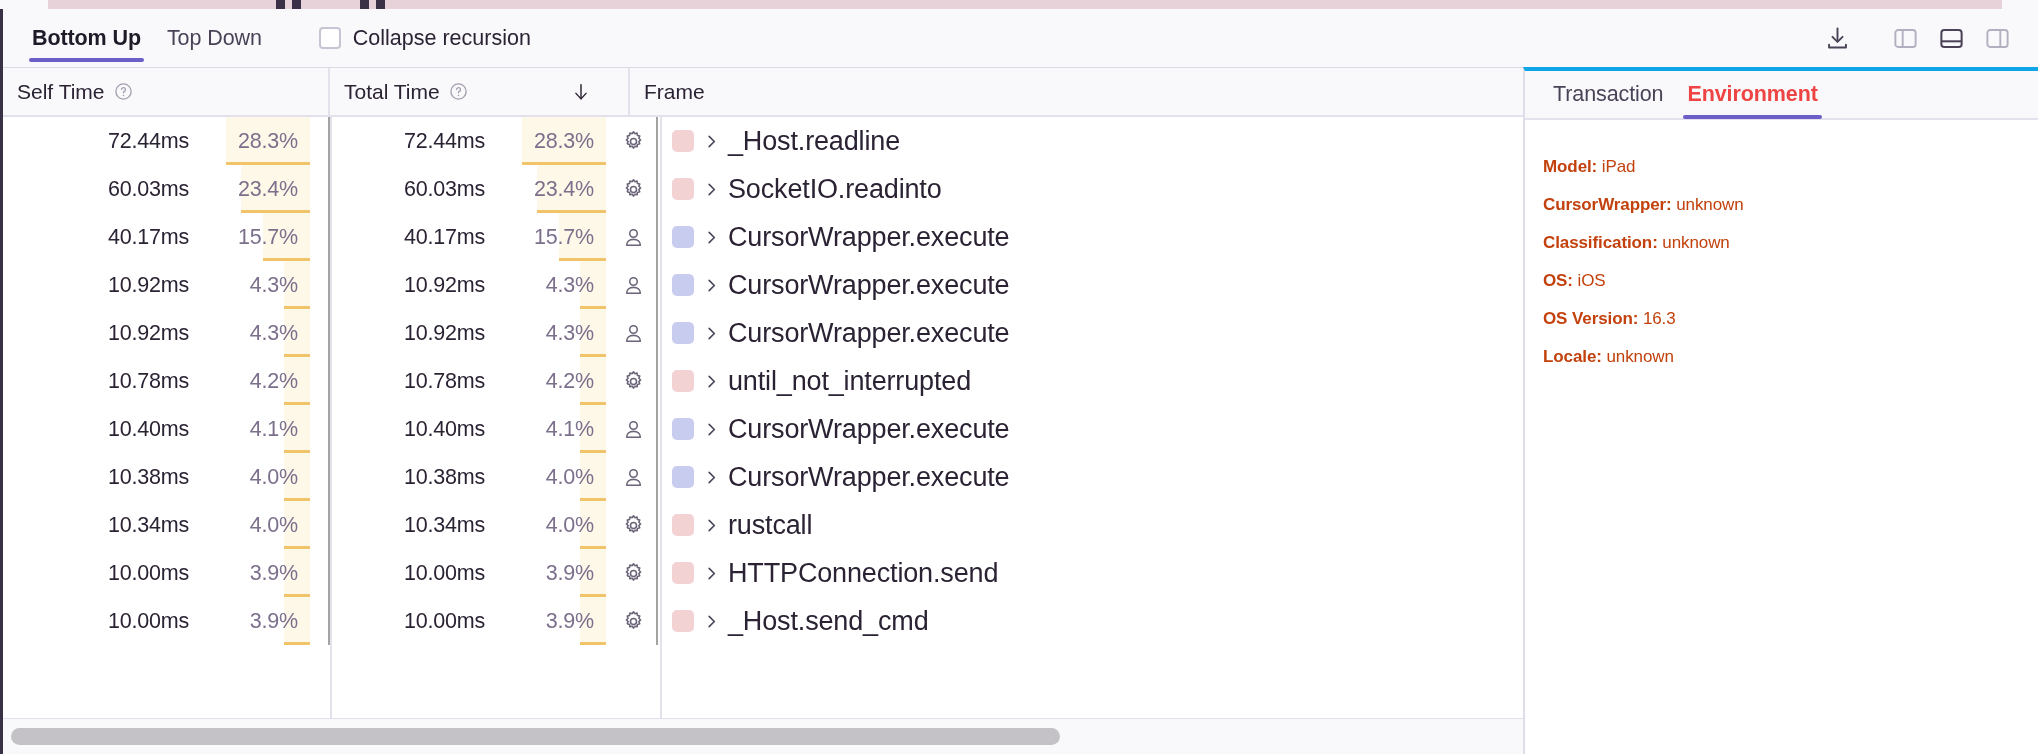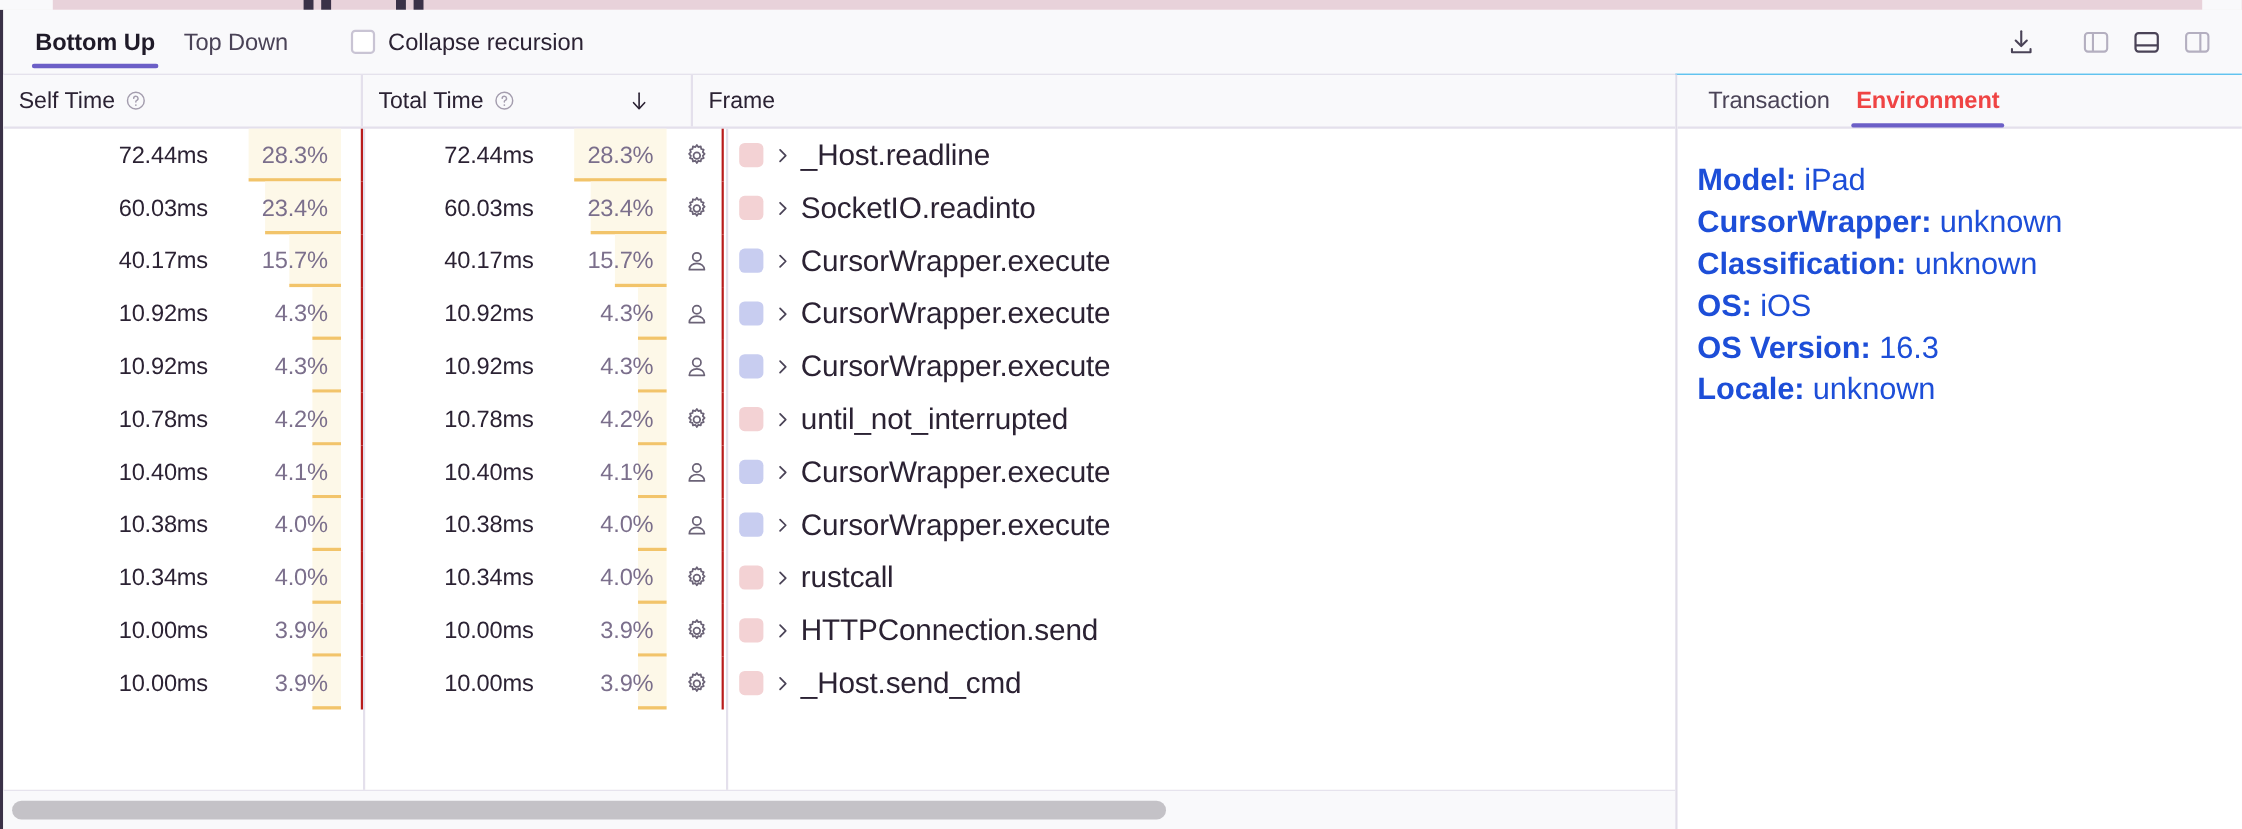--- a/index.html
+++ b/index.html
@@ -120,21 +120,21 @@
     background: #ffffff;
     border-top: 1px solid #dedae6;
     overflow: hidden;
   }
   .right-pane {
     position: relative;
     width: 515px;
     height: 687px;
     background: #ffffff;
     border-left: 2px solid #e0dce8;
-    border-top: 1px solid #0ea5e9;
+    border-top: 4px solid #0ea5e9;
   }
 
   
   .thead {
     display: flex;
     height: 49px;
     background: #f9f9fb;
     border-bottom: 2px solid #e4e0ec;
   }
   .th {
@@ -161,21 +161,21 @@
   .row {
     display: flex;
     height: 48px;
     align-items: stretch;
   }
   .cell-self, .cell-total {
     display: flex;
     align-items: center;
     justify-content: flex-end;
     position: relative;
-    border-right: 2px solid #b91c1c;
+    border-right: 2px solid #a3a3a3;
   }
   .cell-self { width: 327px; }
   .cell-total { width: 328px; }
 
   .ms {
     font-size: 21.5px;
     color: #2b2233;
     padding-right: 8px;
     letter-spacing: -0.2px;
   }
@@ -290,23 +290,23 @@
   .rtab.active::after {
     content: "";
     position: absolute;
     left: 8px; right: 8px; bottom: 0;
     height: 4px;
     background: #6c5fc7;
     border-radius: 2px;
   }
   .env-list { padding: 28px 0 0 18px; }
   .env-row {
-    font-size: 28px;
+    font-size: 17px;
     line-height: 38px;
-    color: #1d4ed8;
+    color: #c2410c;
     white-space: nowrap;
     letter-spacing: -0.1px;
   }
   .env-k { font-weight: bold; }
   .env-v { font-weight: normal; }
 </style>
 </head>
 <body>
 
 <div class="top-strip">

